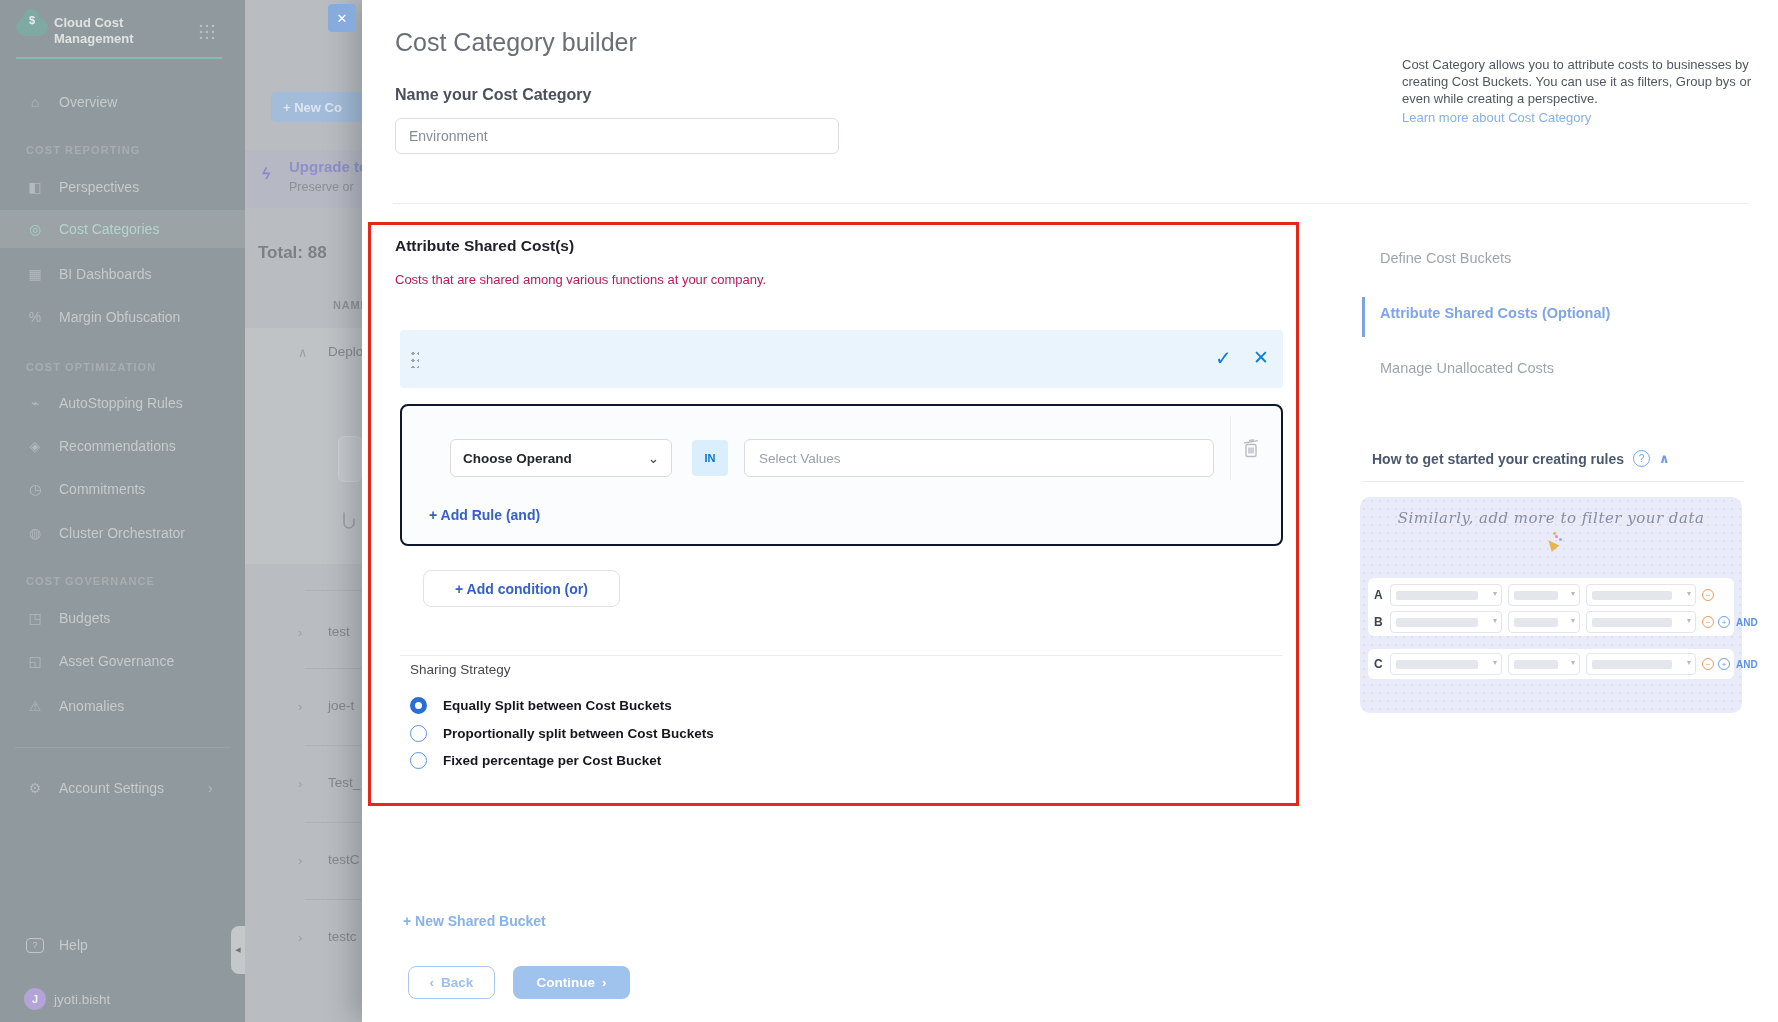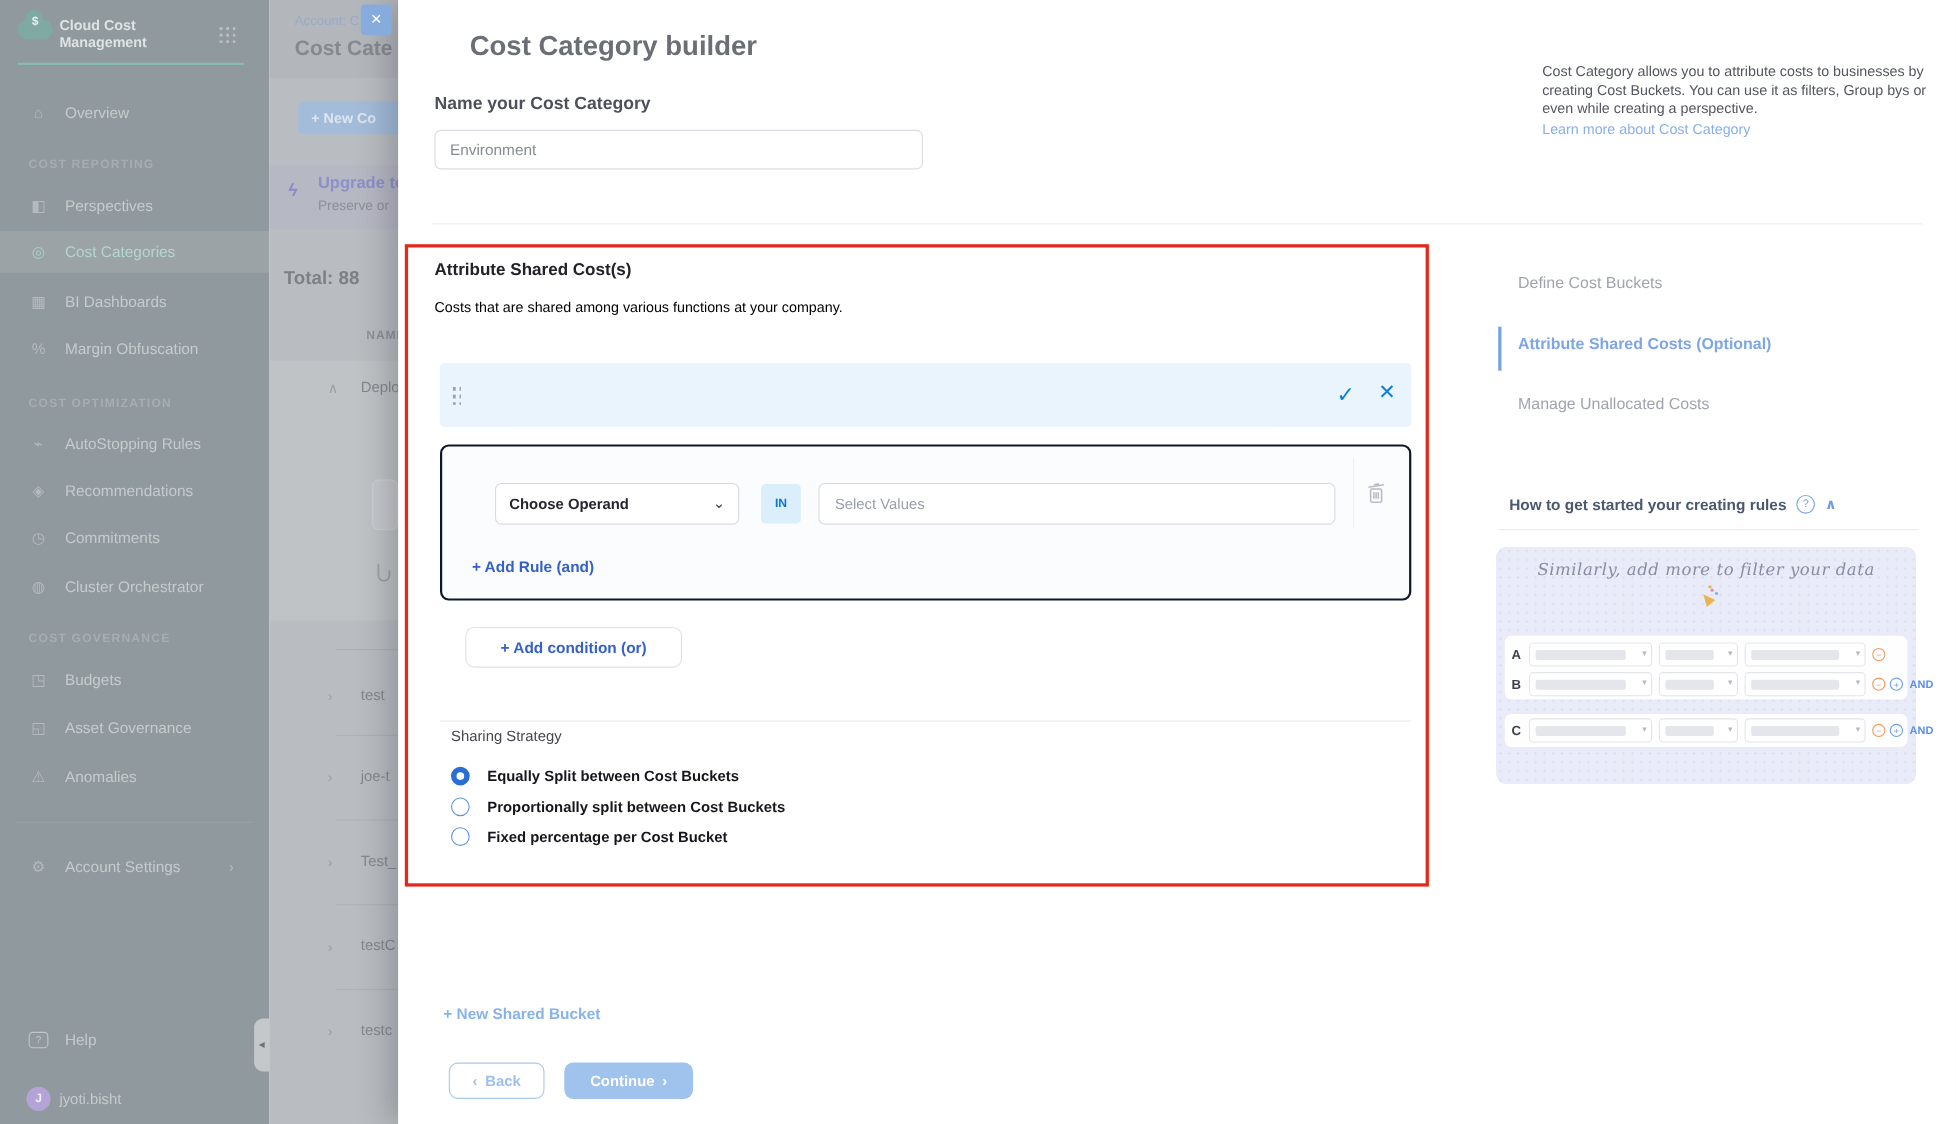--- a/index.html
+++ b/index.html
@@ -41,28 +41,28 @@
   .bg-row { position:absolute; left:0; width:117px; height:20px; font-size:13.5px; color:#84888e; white-space:nowrap; }
   .bg-row .chev { position:absolute; left:53px; top:2px; font-size:13px; color:#9aa0a4; }
   .bg-row .lbl { position:absolute; left:83px; top:1px; }
   .row-div { position:absolute; left:60px; width:57px; height:1px; background:#aeb2b6; }
   .ghostbox { position:absolute; left:93px; top:436px; width:24px; height:46px; background:#c6c9cd; border:1px solid #ced1d4; border-radius:6px; }
 
   .xclose { position:absolute; left:328px; top:4px; width:28px; height:28px; background:#87abdc; border-radius:4px; color:#fff; font-size:13px; font-weight:700; display:flex; align-items:center; justify-content:center; z-index:8; }
 
   
   .drawer { position:absolute; left:362px; top:0; width:1416px; height:1022px; background:#fff; z-index:5; box-shadow:-10px 0 26px rgba(40,44,52,0.25); }
-  .d-title { position:absolute; left:33px; top:28px; font-size:25px; font-weight:700; color:#6c6e75;margin-left:32px; }
+  .d-title { position:absolute; left:33px; top:28px; font-size:25px; font-weight:400; color:#6c6e75; }
   .d-namelbl { position:absolute; left:33px; top:86px; font-size:16px; font-weight:700; color:#4d4f5a; }
   .d-nameinput { position:absolute; left:33px; top:118px; width:444px; height:36px; border:1px solid #dbdce2; border-radius:6px; background:#fff; display:flex; align-items:center; padding-left:13px; font-size:14px; color:#868b94; }
   .infowrap { position:absolute; left:1040px; top:56px; width:352px; font-size:13px; line-height:17px; color:#53565f; }
   .infolink { color:#87b0e8; margin-top:2px; }
   .hdiv { position:absolute; height:1px; background:#eaebef; }
   .sec-h { position:absolute; left:33px; top:237px; font-size:15.5px; font-weight:700; color:#232129; }
-  .sec-d { position:absolute; left:33px; top:272px; font-size:13px; color:#000000; }
+  .sec-d { position:absolute; left:33px; top:272px; font-size:13px; color:#be185d; }
 
   .band { position:absolute; left:38px; top:330px; width:883px; height:58px; background:#e9f4fd; border-radius:4px; }
   .drag { position:absolute; left:10px; top:20px; width:9px; height:18px;
     background-image:radial-gradient(#9aa3ad 1.5px, transparent 1.7px); background-size:6px 7px; }
   .bname { position:absolute; left:24px; top:13px; width:250px; height:32px; background:#fff; border:1.5px solid #4d9ce4; border-radius:6px; display:flex; align-items:center; padding-left:10px; font-size:13.5px; color:#2b2b35; }
   .bcheck { position:absolute; left:815px; top:16px; font-size:20px; font-weight:700; color:#0d7fd9; }
   .bclose { position:absolute; left:853px; top:16px; font-size:19px; font-weight:700; color:#0d7fd9; }
 
   .rulecard { position:absolute; left:38px; top:404px; width:883px; height:142px; background:#fbfcfd; border:2px solid #0f172a; border-radius:8px; }
   .opsel { position:absolute; left:48px; top:33px; width:222px; height:38px; background:#fff; border:1px solid #d9dbe1; border-radius:6px; display:flex; align-items:center; justify-content:space-between; padding:0 12px; font-size:13.5px; font-weight:600; color:#24252d; }
@@ -188,24 +188,20 @@
     <span>Help</span>
   </div>
   <div class="avatar">J</div>
   <div class="abs" style="left:54px;top:992px;font-size:13.5px;color:#c6cbcd;">jyoti.bisht</div>
 </div>
 <div class="notch">
     <span>◀</span>
   </div>
 
 <div class="strip">
-  <div class="strip-header">
-    <div class="acct">Account: C</div>
-    <div class="bgtitle">Cost Cate</div>
-  </div>
   <div class="newbtn">
       <span class="nowrap">+ New Co</span>
     </div>
   <div class="upband">
     <span class="bolt">ϟ</span>
     <div class="uptitle">Upgrade to</div>
     <div class="upsub">Preserve or</div>
   </div>
   <div class="total">Total: 88</div>
   <div class="namecol">NAME</div>

